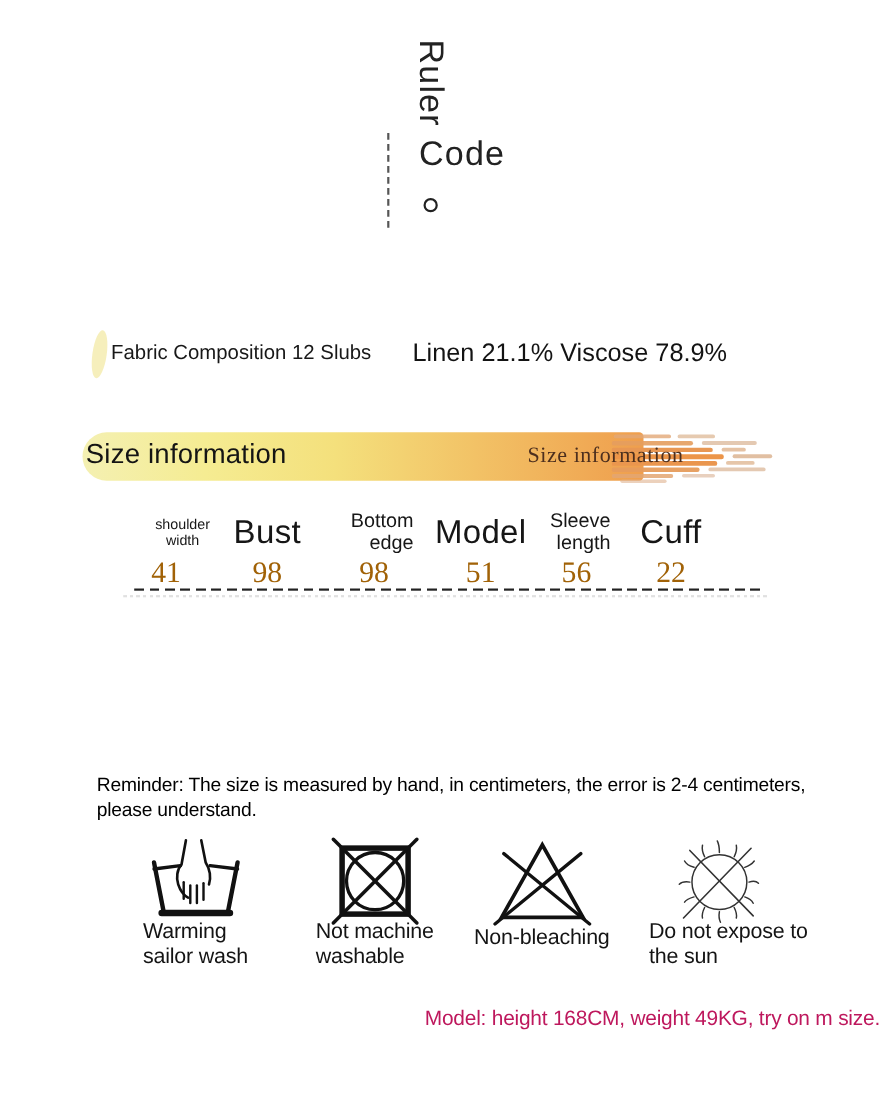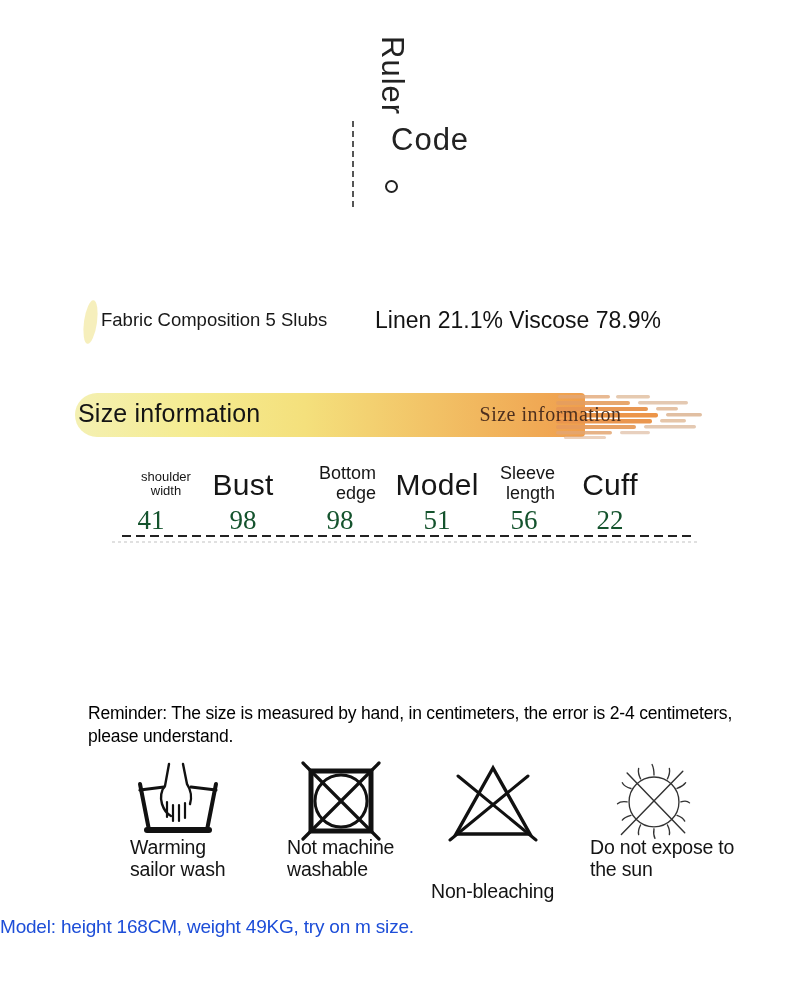--- a/index.html
+++ b/index.html
@@ -11,21 +11,21 @@
 
   
   .ruler-vertical{
     left:374px;top:36px;font-size:31px;letter-spacing:1px;color:#222;
     writing-mode:vertical-rl;
   }
   .dashed-vline{
     left:352px;top:121px;height:86px;width:0;
     border-left:2px dashed #555;
   }
-  .code-label{left:391px;top:122px;font-size:31px;color:#222;letter-spacing:1px;}
+  .code-label{left:381px;top:122px;font-size:31px;color:#222;letter-spacing:1px;}
   .ring-mark{
     left:385px;top:180px;width:9px;height:9px;border:2px solid #222;border-radius:50%;
   }
 
   
   .fabric-crescent{
     left:84px;top:300px;width:13px;height:44px;border-radius:50%;
     background:#f3e9a6;opacity:.75;transform:rotate(8deg);
   }
   .fabric-label{left:101px;top:309px;font-size:18.5px;color:#181818;}
@@ -49,21 +49,21 @@
   .size-head{
     top:457px;height:54px;display:flex;flex-direction:column;
     align-items:center;justify-content:center;line-height:1.1;color:#161616;
   }
   .size-head .wrapbox{display:inline-block;}
   .h-small{font-size:13px;}
   .h-medium{font-size:18px;text-align:right;}
   .h-large{font-size:30px;letter-spacing:.3px;}
   .w58{max-width:58px;margin-left:30px;} .w72{max-width:72px;} .w62{max-width:62px;}
   .size-value{
-    top:505px;font-family:"Liberation Serif",serif;font-size:27px;color:#14532d;
+    top:505px;font-family:"Liberation Serif",serif;font-size:27px;color:#a16207;
   }
   .c1{left:103px;} .c2{left:195px;} .c3{left:292px;}
   .c4{left:389px;} .c5{left:476px;} .c6{left:562px;}
   .table-dash-line{
     left:122px;top:535px;width:570px;height:2px;
     background:repeating-linear-gradient(90deg,#222 0 9px,transparent 9px 14px);
   }
   .table-dot-line{
     left:112px;top:541px;width:586px;height:2px;opacity:.45;
     background:repeating-linear-gradient(90deg,#bbb 0 3px,transparent 3px 6px);
@@ -79,39 +79,39 @@
   .care-icon{color:#111;}
   .icon-handwash{left:131px;top:760px;}
   .icon-nomachine{left:297px;top:757px;}
   .icon-nobleach{left:444px;top:760px;}
   .icon-nosun{left:606px;top:752px;}
   .care-label{
     font-size:19.5px;line-height:1.15;color:#141414;letter-spacing:-0.2px;
   }
   .lbl1{left:130px;top:836px;width:120px;}
   .lbl2{left:287px;top:836px;width:135px;}
-  .lbl3{left:431px;top:841px;width:170px;margin-top:39px;}
+  .lbl3{left:431px;top:841px;width:170px;}
   .lbl4{left:590px;top:836px;width:155px;}
 
   
   .model-info{
-    left:0;top:916px;width:800px;text-align:left;font-size:19px;color:#1d4ed8;
+    left:0;top:916px;width:800px;text-align:right;font-size:19px;color:#be185d;
     letter-spacing:-0.2px;
   }
 </style>
 </head>
 <body>
 
 <div class="abs ruler-vertical">Ruler</div>
 <div class="abs dashed-vline"></div>
 <div class="abs code-label">Code</div>
 <div class="abs ring-mark"></div>
 
 <div class="abs fabric-crescent"></div>
-<div class="abs fabric-label">Fabric Composition 5 Slubs</div>
+<div class="abs fabric-label">Fabric Composition 12 Slubs</div>
 <div class="abs fabric-composition">Linen 21.1% Viscose 78.9%</div>
 
 <div class="abs size-banner"></div>
 <svg class="abs banner-streaks" width="150" height="50" viewBox="0 0 150 50">
   <g fill="#dda06a">
     <rect x="2" y="3" width="52" height="3.5" rx="1.7" fill="#e2a877" opacity=".8"></rect>
     <rect x="60" y="3" width="34" height="3.5" rx="1.7" fill="#dcb38f" opacity=".7"></rect>
     <rect x="0" y="9" width="74" height="4" rx="2" fill="#e49d5e" opacity=".9"></rect>
     <rect x="82" y="9" width="50" height="3.5" rx="1.7" fill="#d9b292" opacity=".7"></rect>
     <rect x="0" y="15" width="92" height="4" rx="2" fill="#e89753"></rect>

